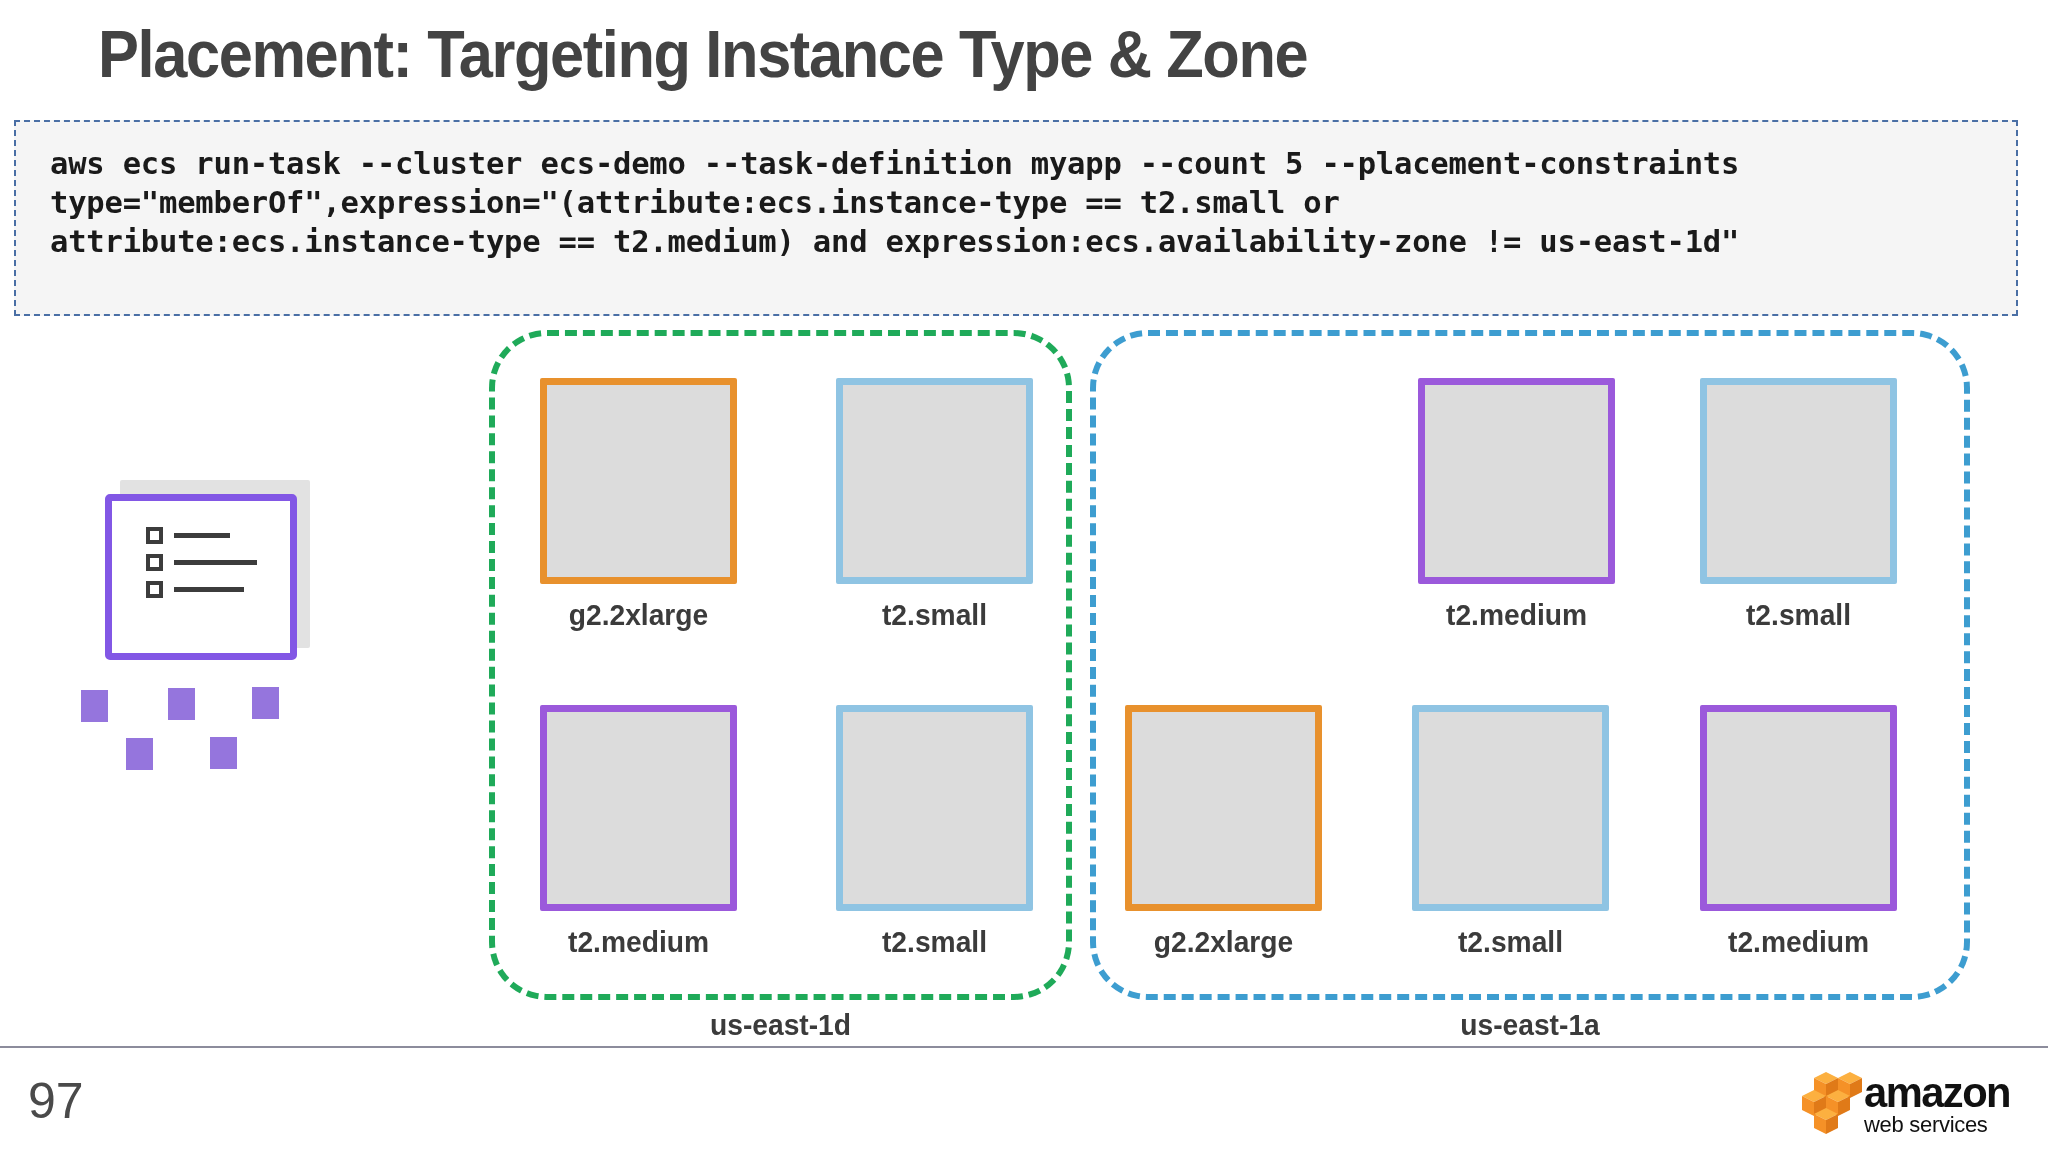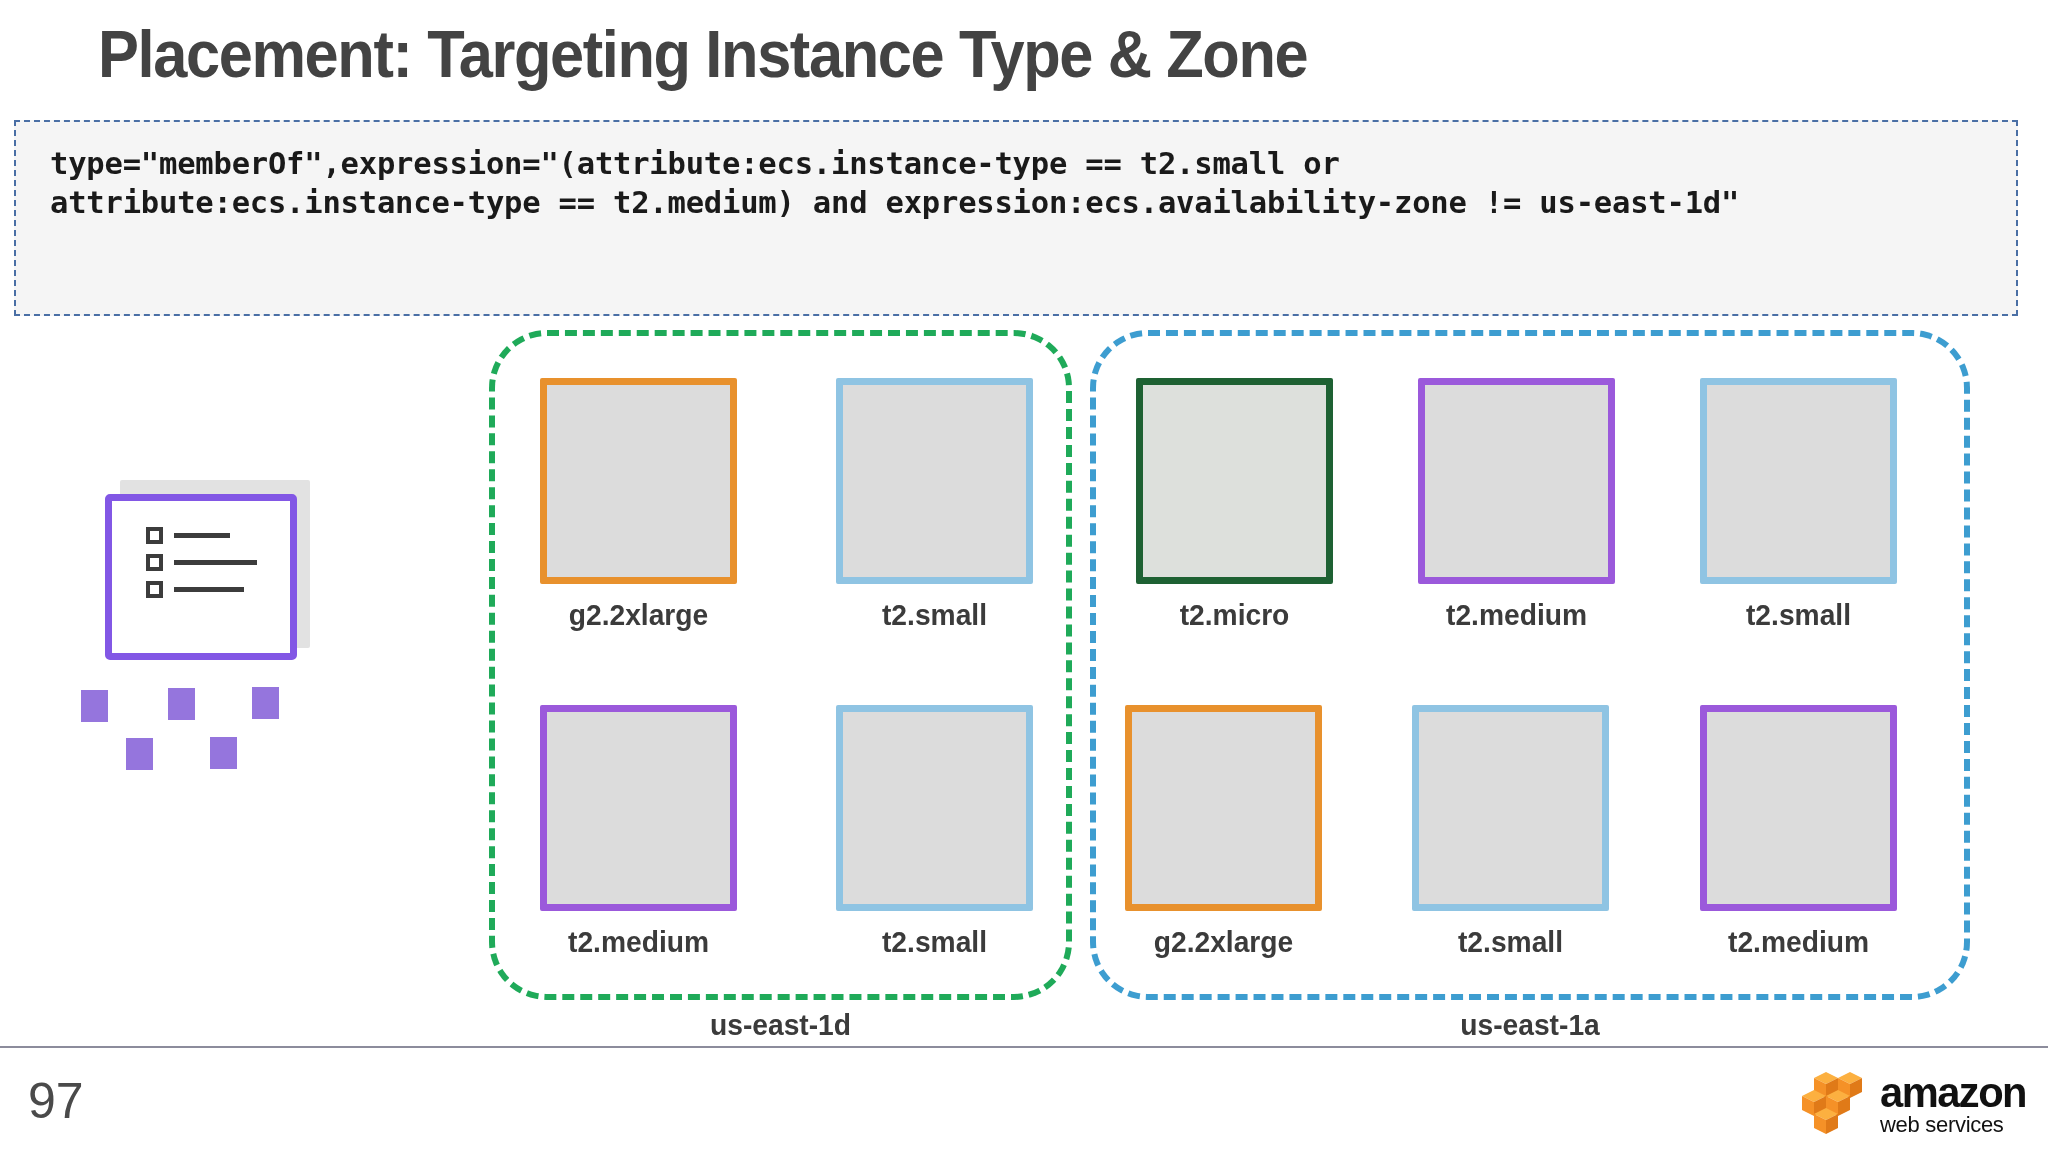--- a/index.html
+++ b/index.html
@@ -181,21 +181,21 @@
   }
   #awslogo {
     position: absolute;
     left: 1800px;
     top: 1068px;
     width: 210px;
     height: 74px;
   }
   #aws-wordmark {
     position: absolute;
-    left: 80px;
+    left: 64px;
     top: 6px;
     width: 138px;
   }
   #aws-amazon {
     font-size: 43px;
     font-weight: bold;
     color: #111111;
     letter-spacing: -1.6px;
     line-height: 36px;
     transform: scaleX(0.97);
@@ -210,20 +210,21 @@
   }
 </style>
 </head>
 <body>
 
 <div id="slide">
 
   <div id="title">Placement: Targeting Instance Type &amp; Zone</div>
 
   <div id="cmdbox" style="border-color: rgb(74, 111, 165); background: rgb(245, 245, 245);">
+    <div class="cmdline">aws ecs run-task --cluster ecs-demo --task-definition myapp --count 5 --placement-constraints</div>
     <div class="cmdline">type="memberOf",expression="(attribute:ecs.instance-type == t2.small or</div>
     <div class="cmdline">attribute:ecs.instance-type == t2.medium) and expression:ecs.availability-zone != us-east-1d"</div>
   </div>
 
   <div id="taskdef">
     <div id="doc-shadow"></div>
     <div id="doc-main" style="border-color: rgb(130, 87, 229);">
       <div class="doc-row" style="top:26px;">
         <span class="doc-bullet"></span>
         <span class="doc-bar" style="width:56px;"></span>
@@ -257,24 +258,20 @@
   </div>
   <div class="inst" style="left:540px; top:705px;">
     <div class="inst-box" style="border-color: rgb(155, 89, 219); background: rgb(220, 220, 220);"></div>
     <div class="inst-label">t2.medium</div>
   </div>
   <div class="inst" style="left:836px; top:705px;">
     <div class="inst-box" style="border-color: rgb(143, 196, 227); background: rgb(220, 220, 220);"></div>
     <div class="inst-label">t2.small</div>
   </div>
 
-  <div class="inst" style="left:1136px; top:378px;">
-    <div class="inst-box" style="border-color: rgb(30, 97, 51); background: rgb(221, 224, 220);"></div>
-    <div class="inst-label">t2.micro</div>
-  </div>
   <div class="inst" style="left:1418px; top:378px;">
     <div class="inst-box" style="border-color: rgb(155, 89, 219); background: rgb(220, 220, 220);"></div>
     <div class="inst-label">t2.medium</div>
   </div>
   <div class="inst" style="left:1700px; top:378px;">
     <div class="inst-box" style="border-color: rgb(143, 196, 227); background: rgb(220, 220, 220);"></div>
     <div class="inst-label">t2.small</div>
   </div>
   <div class="inst" style="left:1125px; top:705px;">
     <div class="inst-box" style="border-color: rgb(232, 145, 45); background: rgb(220, 220, 220);"></div>

